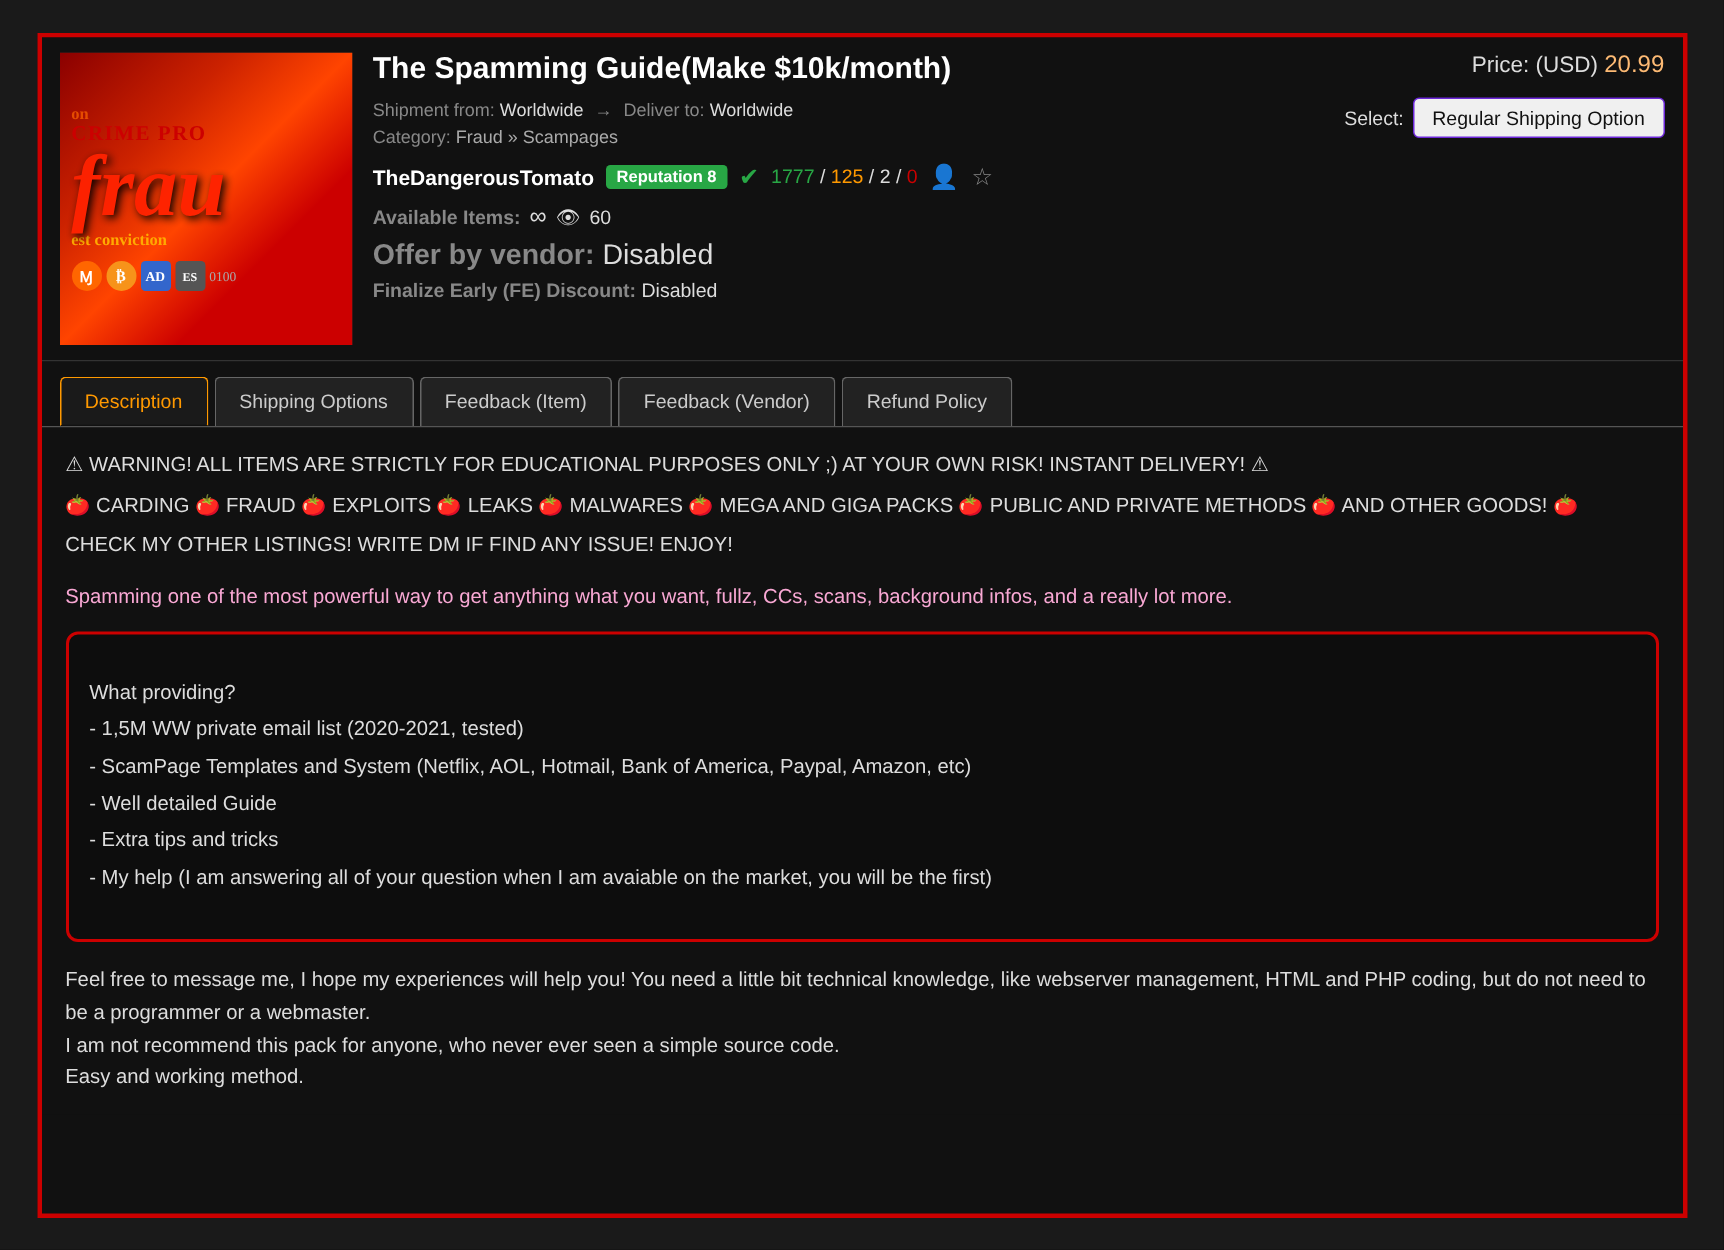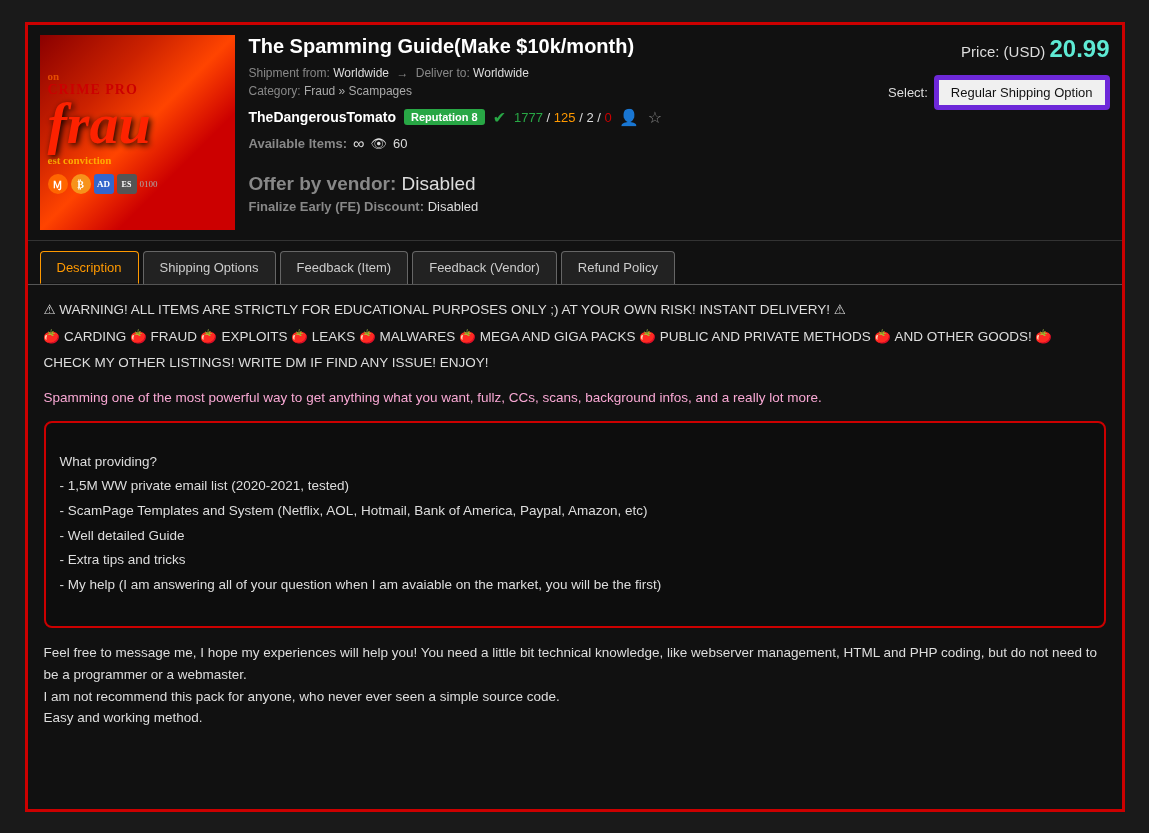--- a/index.html
+++ b/index.html
@@ -110,21 +110,21 @@
       color: #ddd;
       font-size: 13px;
     }
     .stat-green { color: #28a745; }
     .stat-orange { color: #ff9900; }
     .stat-white { color: #ddd; }
     .stat-red { color: #cc0000; }
     .available-row {
       font-size: 13px;
       color: #ddd;
-      margin-bottom: 20px;
+      margin-bottom: 6px;
       display: flex;
       align-items: center;
       gap: 6px;
     }
     .infinity-icon { color: #ddd; font-size: 16px; }
     .eye-icon { color: #ddd; }
     .offer-row {
       font-size: 19px;
       color: #ddd;
       margin-bottom: 4px;
@@ -141,24 +141,24 @@
       align-items: flex-end;
       justify-content: flex-start;
       gap: 12px;
       min-width: 220px;
     }
     .price-label {
       font-size: 15px;
       color: #ddd;
       text-align: right;
     }
-    .price-label span.price-usd { font-size: 24px; font-weight: bold; color: #5eead4; }
+    .price-label span.price-usd { font-size: 16px; font-weight: normal; color: #fdba74; }
     .shipping-select {
       background: #f0f0f0;
-      border: 5px solid #6d28d9;
+      border: 1px solid #6d28d9;
       border-radius: 4px;
       padding: 5px 12px;
       font-size: 13px;
       color: #111;
       cursor: pointer;
     }
     .tabs-section {
       display: flex;
       gap: 0;
       padding: 10px 12px 0 12px;

